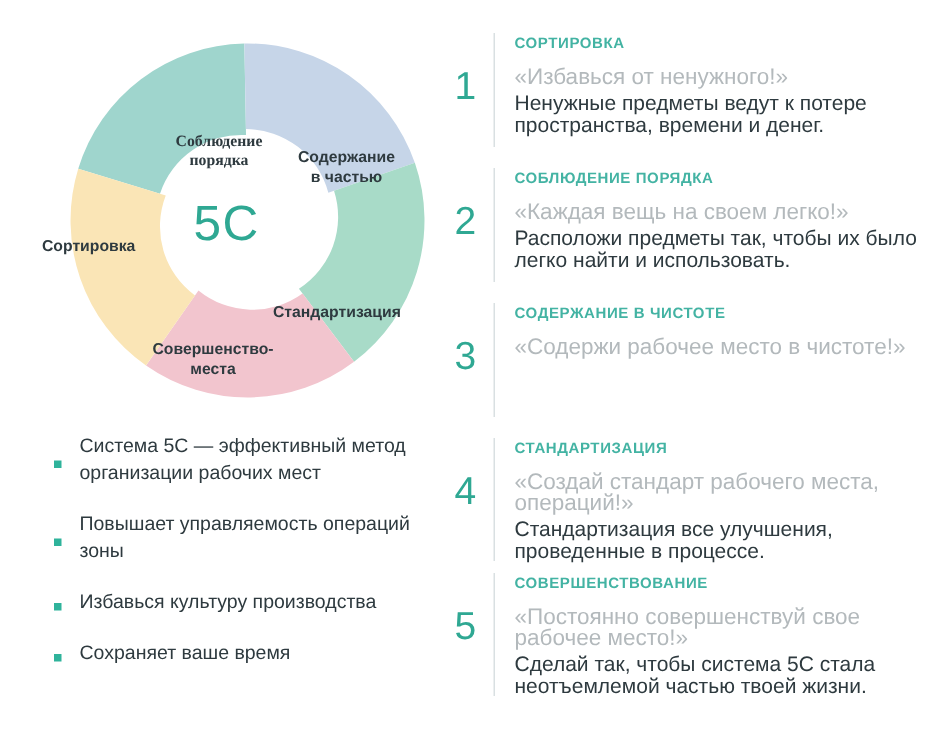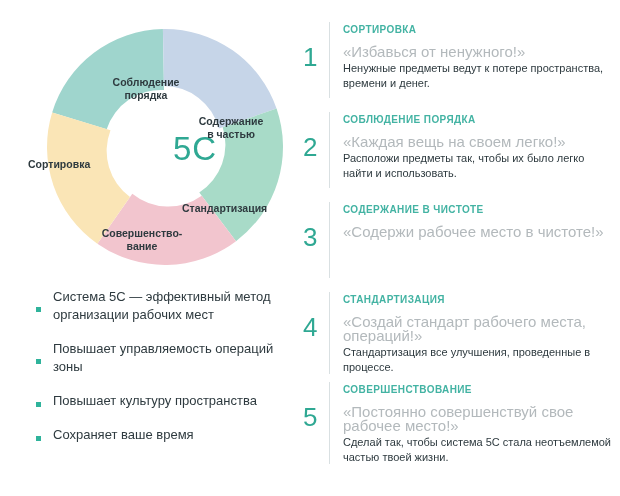--- a/index.html
+++ b/index.html
@@ -37,29 +37,28 @@
     font-weight: 700;
     color: #2e3a3f;
     text-align: center;
     white-space: nowrap;
   }
   #wheel-center-label {
     position: absolute;
     left: 99px;
     top: 108px;
     width: 132px;
-    text-align: center;
     font-size: 33px;
     font-weight: 300;
     letter-spacing: 1px;
     color: #2fa893;
   }
   #label-sort   { left: -2px;  top: 136px; }
-  #label-order  { left: 68px;  top: 54px;  width: 96px; white-space: normal; }
-  #label-clean  { left: 158px; top: 77px;  width: 86px; white-space: normal; margin-top: 16px; }
+  #label-order  { left: 68px;  top: 66px;  width: 96px; white-space: normal; font-family: Liberation Serif, serif; }
+  #label-clean  { left: 158px; top: 77px;  width: 86px; white-space: normal; }
   #label-std    { left: 152px; top: 180px; }
   #label-improve{ left: 62px;  top: 205px; width: 100px; white-space: normal; }
 
   
   #bullets {
     position: absolute;
     left: 36px;
     top: 288px;
     width: 262px;
   }
@@ -121,21 +120,21 @@
     color: #43b3a3;
     margin-bottom: 10px;
   }
   .step-quote {
     font-size: 15px;
     line-height: 14px;
     color: #b3b9bc;
     margin-bottom: 2px;
   }
   .step-desc {
-    font-size: 11px;
+    font-size: 14px;
     line-height: 14.5px;
     color: #2e3a3f;
     font-weight: 400;
   }
 </style>
 </head>
 <body>
 
 <div id="wheel-area">
 
@@ -183,36 +182,36 @@
 
   <div class="wheel-label" id="label-clean">
     <span>Содержание</span><br>
     <span>в частью</span>
   </div>
 
   <div class="wheel-label" id="label-std">Стандартизация</div>
 
   <div class="wheel-label" id="label-improve">
     <span>Совершенство-</span><br>
-    <span>вание</span>
+    <span>места</span>
   </div>
 </div>
 
 <div id="bullets">
   <div class="bullet-row">
     <span class="bullet-mark"></span>
     <span class="bullet-text">Система 5С — эффективный метод организации рабочих мест</span>
   </div>
   <div class="bullet-row">
     <span class="bullet-mark"></span>
     <span class="bullet-text">Повышает управляемость операций зоны</span>
   </div>
   <div class="bullet-row">
     <span class="bullet-mark"></span>
-    <span class="bullet-text">Повышает культуру пространства</span>
+    <span class="bullet-text">Избавься культуру производства</span>
   </div>
   <div class="bullet-row">
     <span class="bullet-mark"></span>
     <span class="bullet-text">Сохраняет ваше время</span>
   </div>
 </div>
 
 <div id="steps">
 
   <div class="step">

